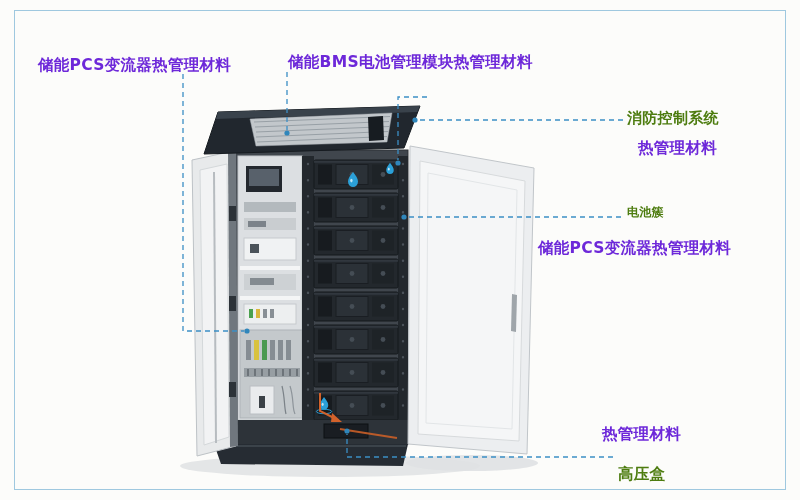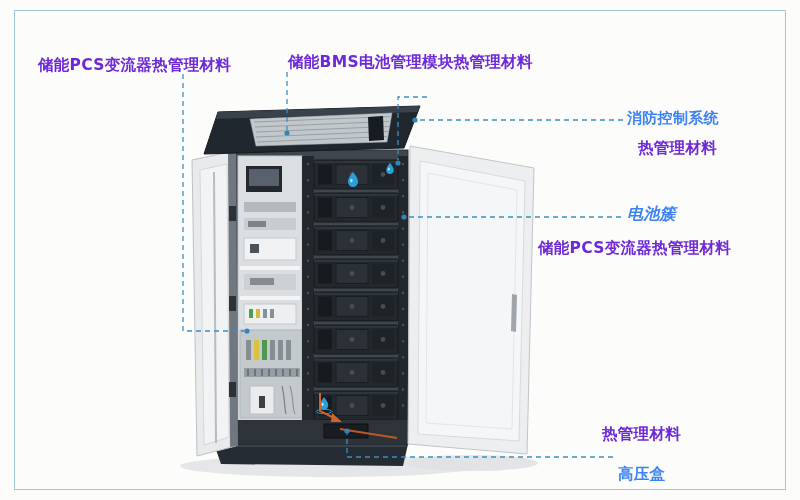--- a/index.html
+++ b/index.html
@@ -11,27 +11,27 @@
   .frame-border {
     position:absolute; left:14px; top:10px; right:14px; bottom:10px;
     border:1px solid #9fc8df; pointer-events:none;
   }
   svg.illustration { position:absolute; left:0; top:0; }
   .lbl {
     position:absolute; white-space:nowrap;
     font-weight:700; font-size:15.5px; letter-spacing:.3px;
   }
   .red  { color:#6d28d9; }
-  .dark { color:#3b82f6; }
+  .dark { color:#4d7c0f; }
   .lbl-pcs        { left:38px;  top:55px;  }
   .lbl-ems        { left:288px; top:52px;  }
   .lbl-bms        { left:430px; top:84px;  }
   .lbl-fire       { left:627px; top:109px; font-size:15px; }
   .lbl-fire-mat   { left:638px; top:138px; }
-  .lbl-cluster    { left:627px; top:204px; font-size:16px;font-style:italic; }
+  .lbl-cluster    { left:627px; top:204px; font-size:12px; }
   .lbl-pack       { left:538px; top:238px; }
   .lbl-bottom-mat { left:602px; top:424px; }
   .lbl-hv         { left:618px; top:464px; }
 </style>
 </head>
 <body>
 
 <div class="canvas">
 
   <svg class="illustration" width="800" height="500" viewBox="0 0 800 500">

